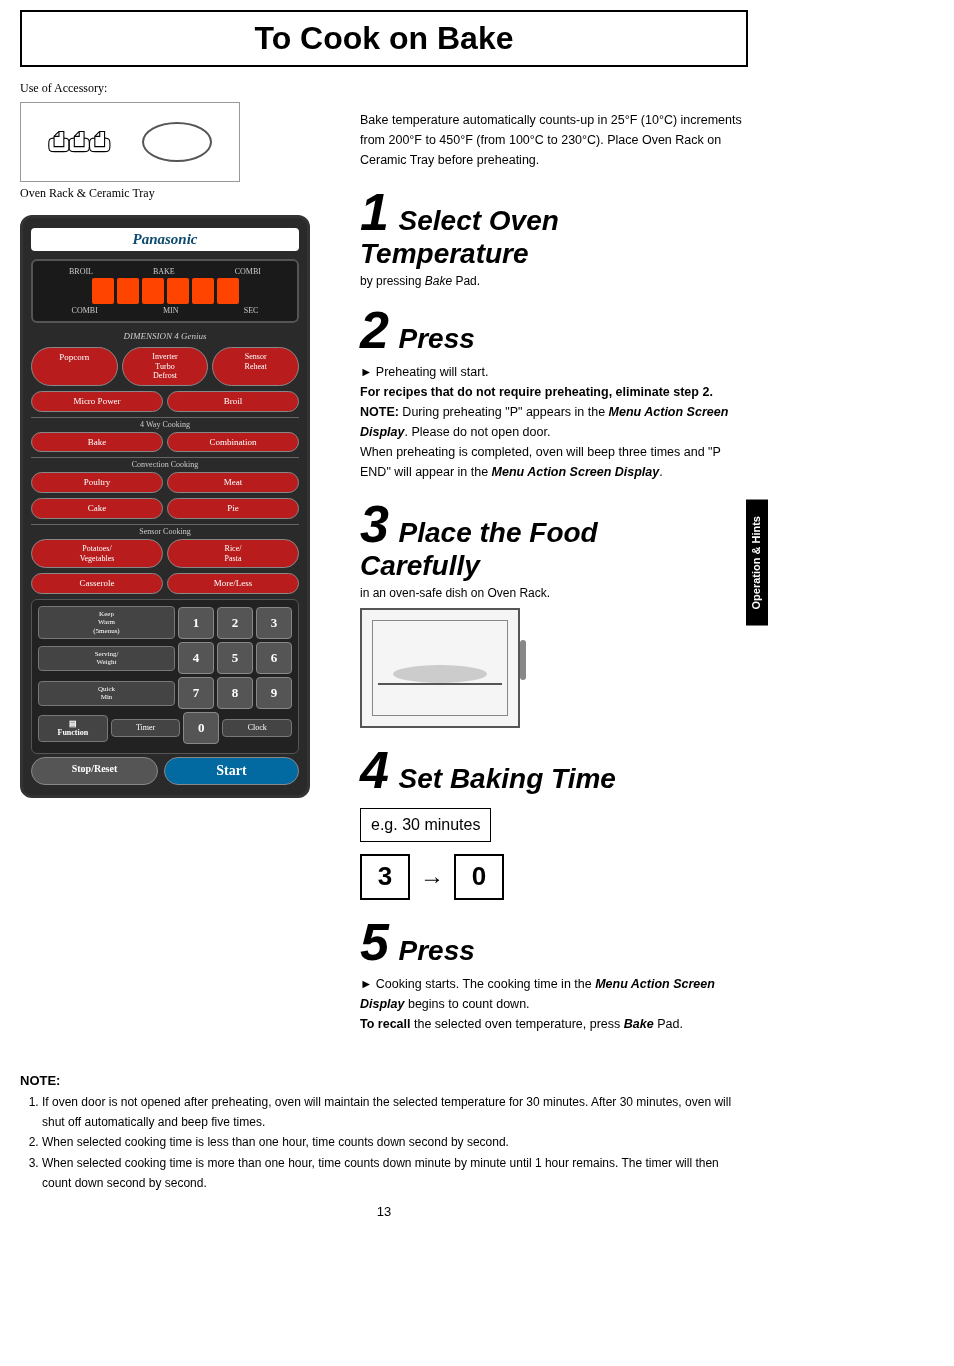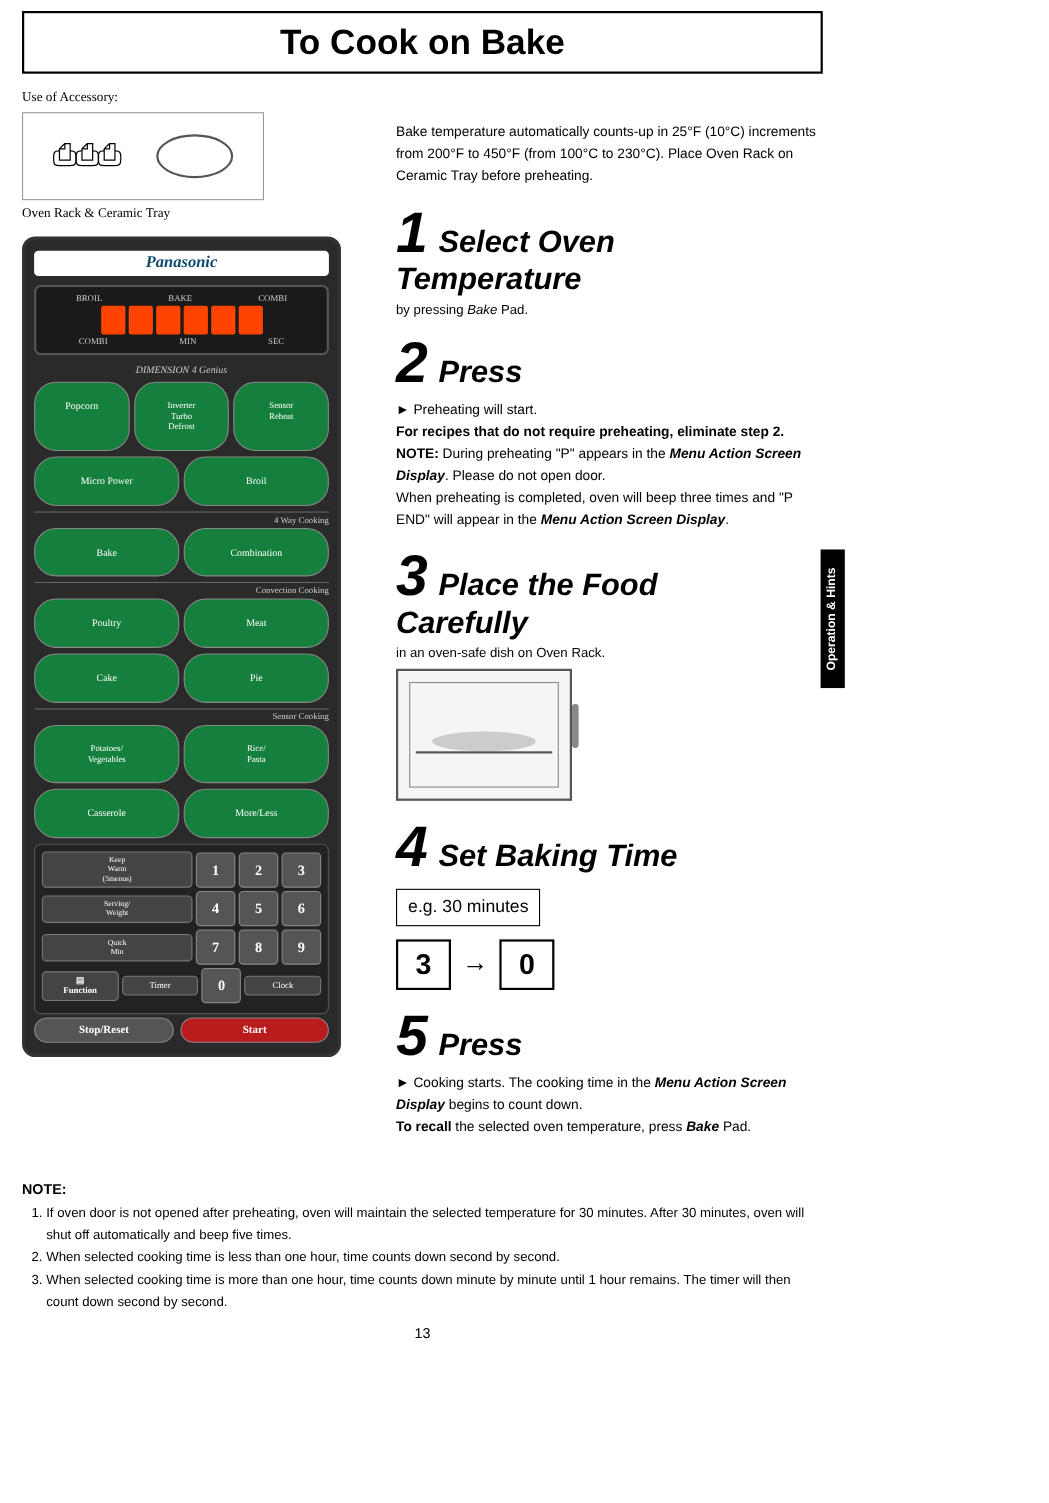--- a/index.html
+++ b/index.html
@@ -148,36 +148,36 @@
     }
 
     
     .btn-row {
       display: flex;
       justify-content: space-around;
       margin-bottom: 5px;
       gap: 4px;
     }
     .oval-btn {
-      background: #15803d;
+      background: #b91c1c;
       color: #fff;
       border: 1px solid #888;
       border-radius: 20px;
       font-size: 9px;
       text-align: center;
-      padding: 16px 6px;
+      padding: 4px 6px;
       cursor: pointer;
       flex: 1;
       line-height: 1.2;
     }
 
     .section-label {
       color: #ccc;
       font-size: 8px;
-      text-align: right;
+      text-align: center;
       border-top: 1px solid #666;
       padding-top: 2px;
       margin-bottom: 3px;
     }
 
     
     .numpad-area {
       background: #222;
       border: 1px solid #555;
       border-radius: 6px;
@@ -228,25 +228,25 @@
       border: 1px solid #888;
       border-radius: 16px;
       font-size: 10px;
       font-weight: bold;
       padding: 5px 12px;
       cursor: pointer;
       flex: 1;
       text-align: center;
     }
     .start-btn {
-      background: #b91c1c;
+      background: #0369a1;
       color: #fff;
       border: 1px solid #888;
       border-radius: 16px;
-      font-size: 10px;
+      font-size: 14px;
       font-weight: bold;
       padding: 5px 16px;
       cursor: pointer;
       flex: 1;
       text-align: center;
     }
 
     
     .bake-temp-info {
       font-size: 12.5px;

